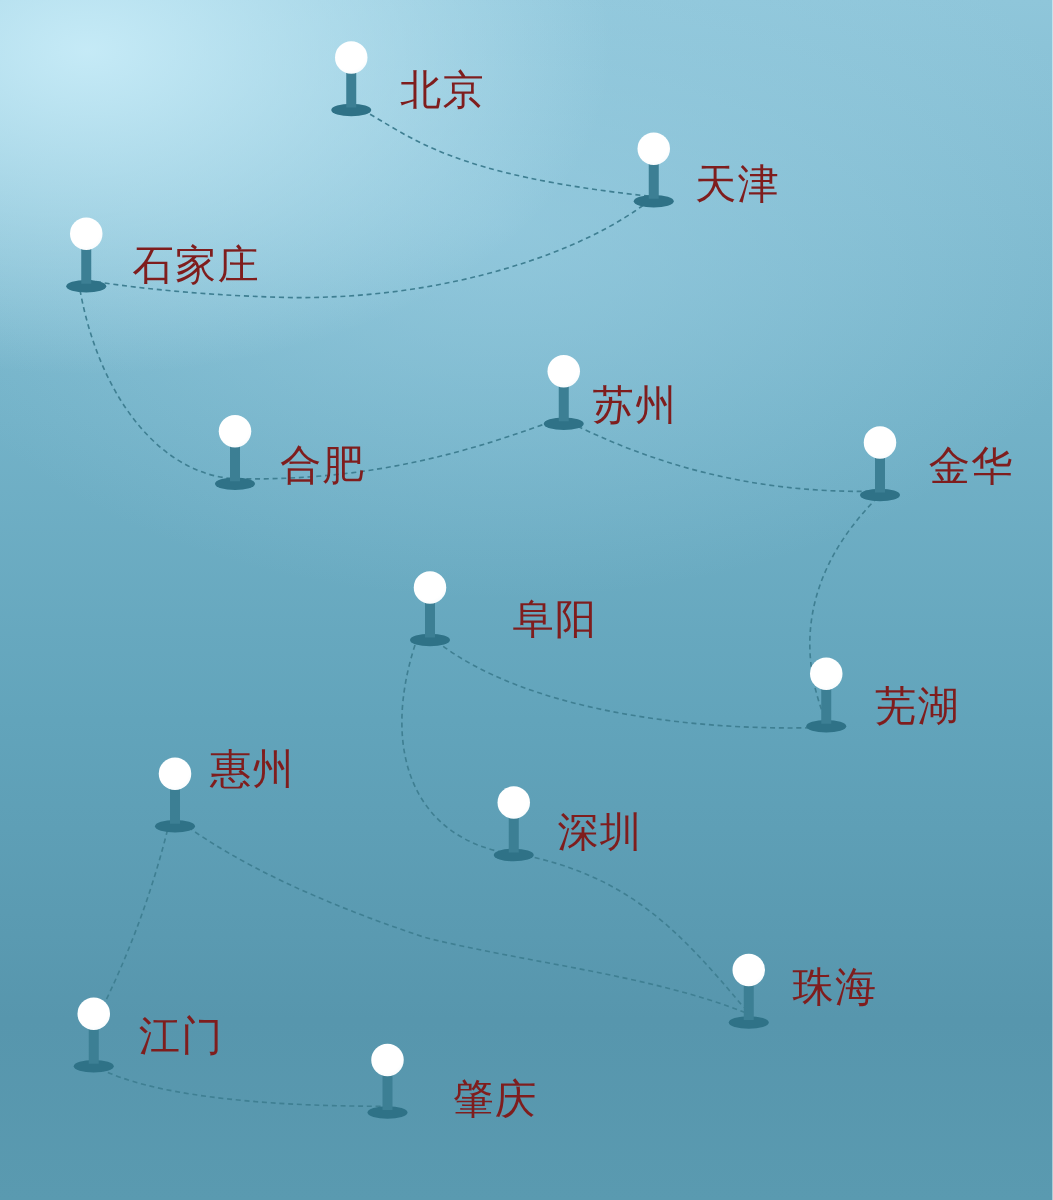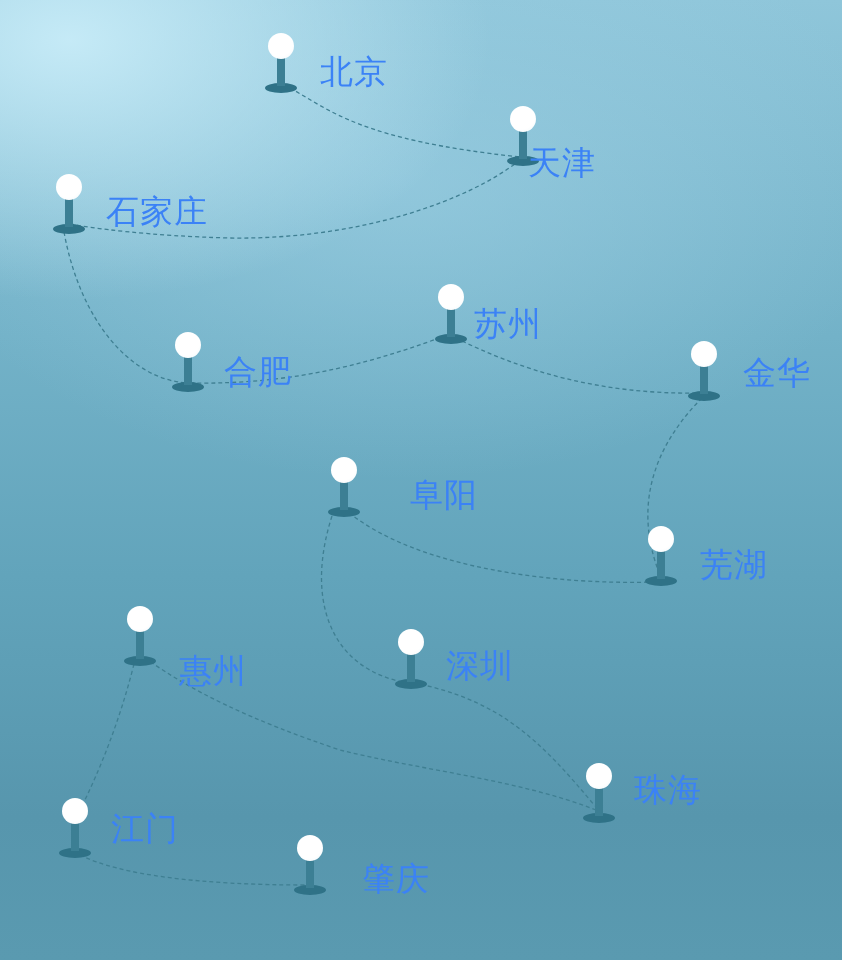--- a/index.html
+++ b/index.html
@@ -9,21 +9,21 @@
       radial-gradient(ellipse 420px 260px at 70px 40px, rgba(200,236,248,0.95), rgba(200,236,248,0) 100%),
       radial-gradient(ellipse 500px 300px at 400px 180px, rgba(160,210,230,0.55), rgba(160,210,230,0) 100%),
       linear-gradient(180deg,#8fc6da 0%,#73b2c8 35%,#62a4bb 60%,#5796ad 85%,#5a9ab0 100%);}
   #map{position:absolute;left:0;top:0;width:842px;height:960px;}
   .route{fill:none;stroke:#3f7f92;stroke-width:1.3;stroke-dasharray:4 3;}
   .pin{position:absolute;width:30px;height:60px;cursor:pointer;}
   .pin .base{position:absolute;left:-1px;bottom:0;width:32px;height:10px;border-radius:50%;background:#2f7287;}
   .pin .stem{position:absolute;left:11px;top:22px;width:8px;height:31px;background:#3c7f94;}
   .pin .head{position:absolute;left:2px;top:0;width:26px;height:26px;border-radius:50%;
     background:radial-gradient(circle at 45% 40%,#ffffff 60%,#eef6fa 100%);}
-  .label{position:absolute;color:#3b82f6;font-size:33px;letter-spacing:1px;white-space:nowrap;line-height:1;}
+  .label{position:absolute;color:#7f1d1d;font-size:33px;letter-spacing:1px;white-space:nowrap;line-height:1;}
 </style>
 </head>
 <body>
 
 <svg id="map" viewBox="0 0 842 960" xmlns="http://www.w3.org/2000/svg">
   <path class="route" d="M290 88 C 330 110, 360 140, 520 157"></path>
   <path class="route" d="M520 160 C 470 200, 360 240, 230 238 C 150 236, 90 228, 70 224"></path>
   <path class="route" d="M64 232 C 80 320, 130 380, 188 383"></path>
   <path class="route" d="M190 383 C 300 385, 380 360, 450 334"></path>
   <path class="route" d="M456 338 C 520 370, 600 395, 700 393"></path>
@@ -41,21 +41,21 @@
       <div class="base"></div>
       <div class="stem"></div>
       <div class="head"></div>
     </div>
     <div class="label" style="left: 320px; top: 55px;">北京</div>
     <div class="pin" style="left: 508px; top: 106px;">
       <div class="base"></div>
       <div class="stem"></div>
       <div class="head"></div>
     </div>
-    <div class="label" style="left: 528px; top: 130px; margin-top: 16px;">天津</div>
+    <div class="label" style="left: 556px; top: 130px;">天津</div>
     <div class="pin" style="left: 54px; top: 174px;">
       <div class="base"></div>
       <div class="stem"></div>
       <div class="head"></div>
     </div>
     <div class="label" style="left: 106px; top: 195px; text-align: right;">石家庄</div>
     <div class="pin" style="left: 436px; top: 284px;">
       <div class="base"></div>
       <div class="stem"></div>
       <div class="head"></div>
@@ -83,21 +83,21 @@
       <div class="base"></div>
       <div class="stem"></div>
       <div class="head"></div>
     </div>
     <div class="label" style="left: 700px; top: 548px;">芜湖</div>
     <div class="pin" style="left: 125px; top: 606px;">
       <div class="base"></div>
       <div class="stem"></div>
       <div class="head"></div>
     </div>
-    <div class="label" style="left: 168px; top: 654px; margin-left: 11px;">惠州</div>
+    <div class="label" style="left: 168px; top: 598px;">惠州</div>
     <div class="pin" style="left: 396px; top: 629px;">
       <div class="base"></div>
       <div class="stem"></div>
       <div class="head"></div>
     </div>
     <div class="label" style="left: 446px; top: 649px;">深圳</div>
     <div class="pin" style="left: 584px; top: 763px;">
       <div class="base"></div>
       <div class="stem"></div>
       <div class="head"></div>

